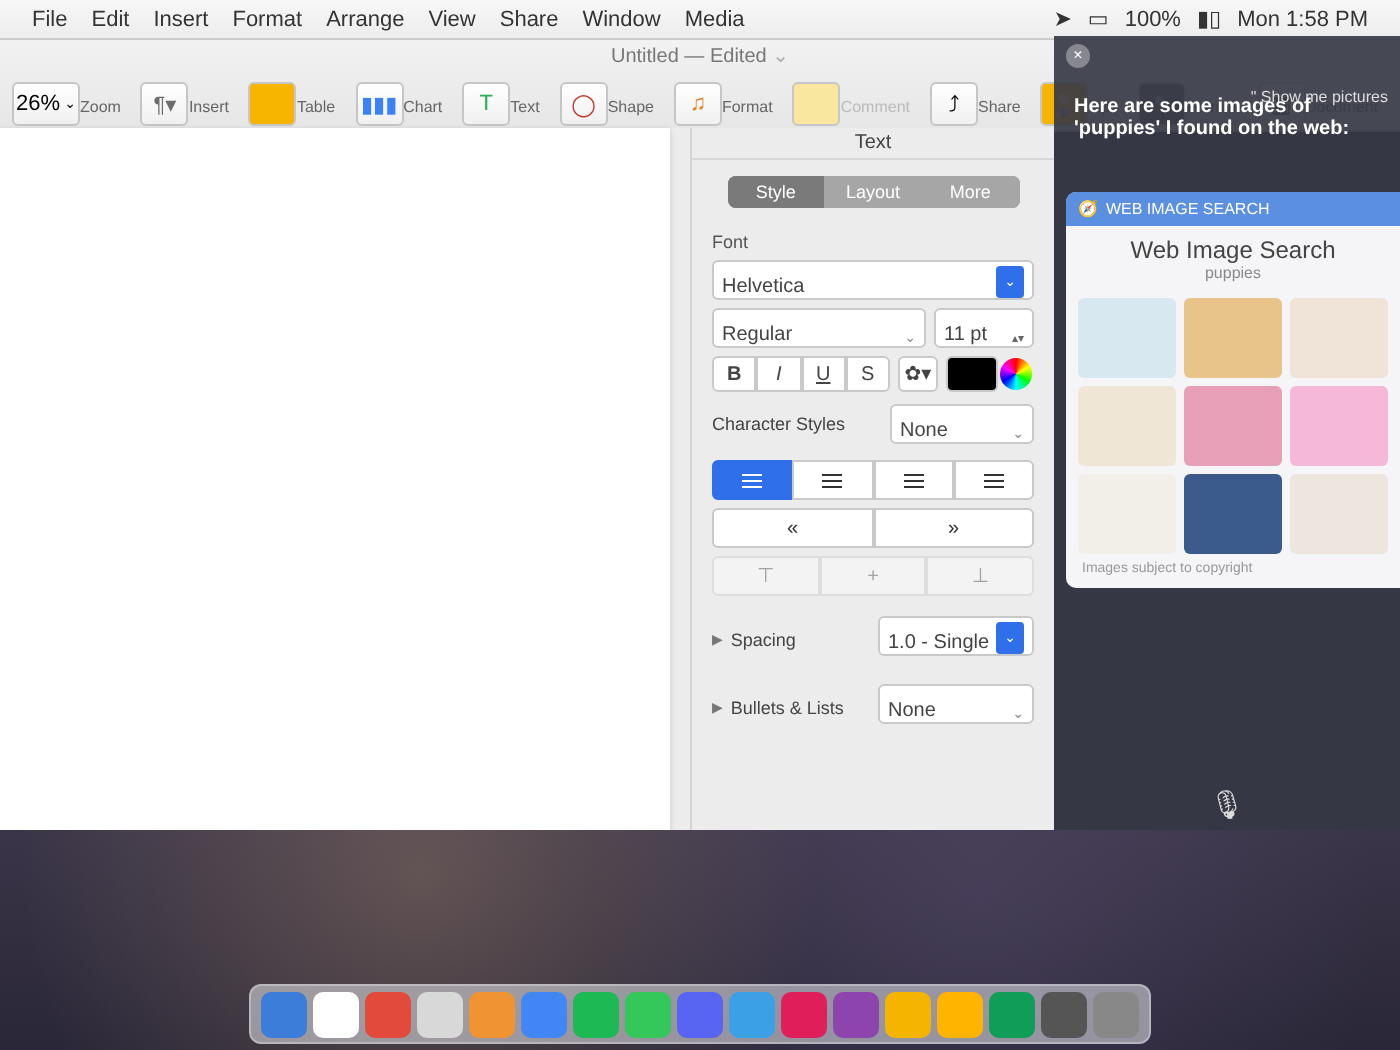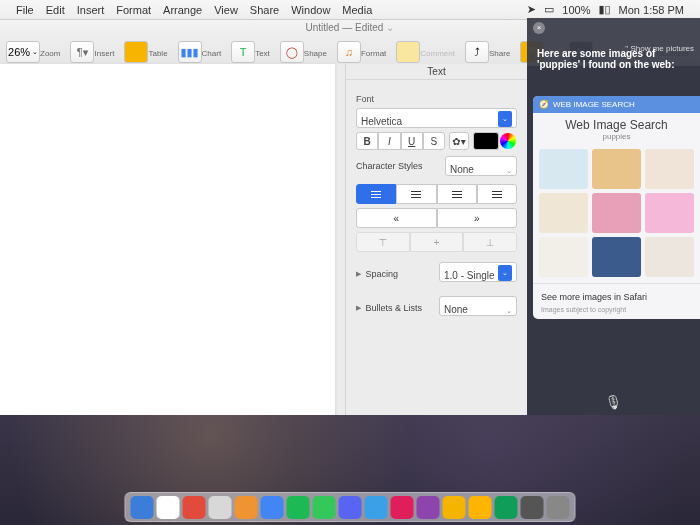--- a/index.html
+++ b/index.html
@@ -179,25 +179,40 @@
   </div>
 </div>
 
 <div class="doc-area">
   <div class="page"></div>
 </div>
 
 <div class="inspector">
   <div class="ins-head">Text</div>
   <div class="ins-body">
+    <div class="seg">
+      <div class="active">Style</div>
+      <div>Layout</div>
+      <div>More</div>
+    </div>
     <div class="section-label">Font</div>
     <div class="select">
         <span>Helvetica</span>
         <div class="cap">⌄</div>
       </div>
+    <div class="row">
+      <div class="select">
+          <span>Regular</span>
+          <span style="margin-left:auto;font-size:7px;color:#888">⌄</span>
+        </div>
+      <div class="select small">
+          <span>11 pt</span>
+          <span style="margin-left:auto;font-size:6px;color:#666">▴▾</span>
+        </div>
+    </div>
     <div class="bbar">
       <div class="bb">
           <b>B</b>
         </div>
       <div class="bb">
           <i>I</i>
         </div>
       <div class="bb">
           <u>U</u>
         </div>
@@ -272,21 +287,20 @@
       <div class="th" style="background:#d8e8f0"></div>
       <div class="th" style="background:#e8c48a"></div>
       <div class="th" style="background:#f0e4d8"></div>
       <div class="th" style="background:#efe6d6"></div>
       <div class="th" style="background:#e89fb8"></div>
       <div class="th" style="background:#f5b8d8"></div>
       <div class="th" style="background:#f2efe8"></div>
       <div class="th" style="background:#3a5b8c"></div>
       <div class="th" style="background:#ece6de"></div>
     </div>
-    <div class="more">See more images in Safari</div>
     <div class="subj">Images subject to copyright</div>
   </div>
   <div class="mic">🎙</div>
 </div>
 
 <div class="mountains"></div>
 <div class="dock" id="dock">
     <div class="di" style="background: rgb(59, 125, 216);"></div>
     <div class="di" style="background: rgb(255, 255, 255);"></div>
     <div class="di" style="background: rgb(226, 75, 59);"></div>

